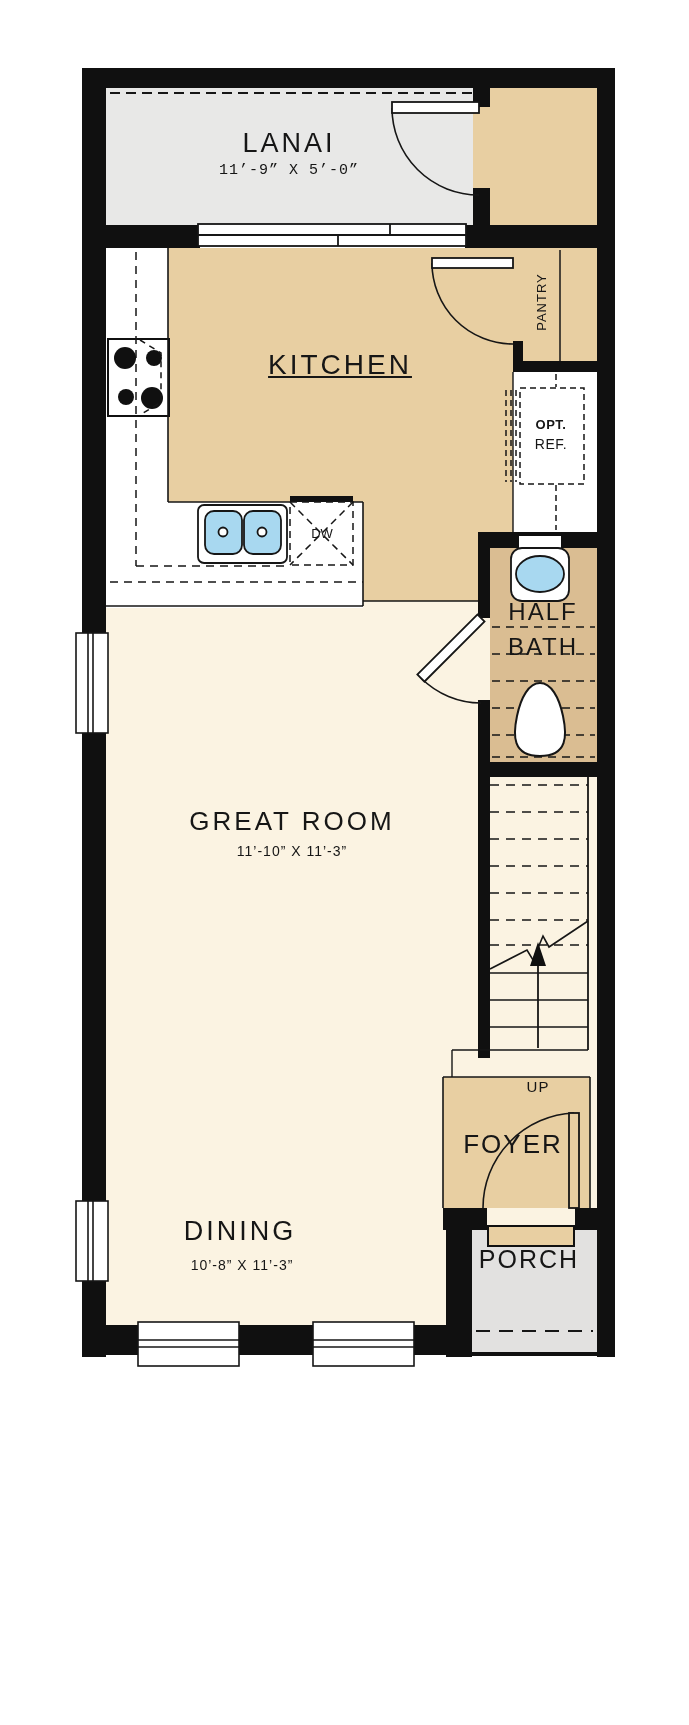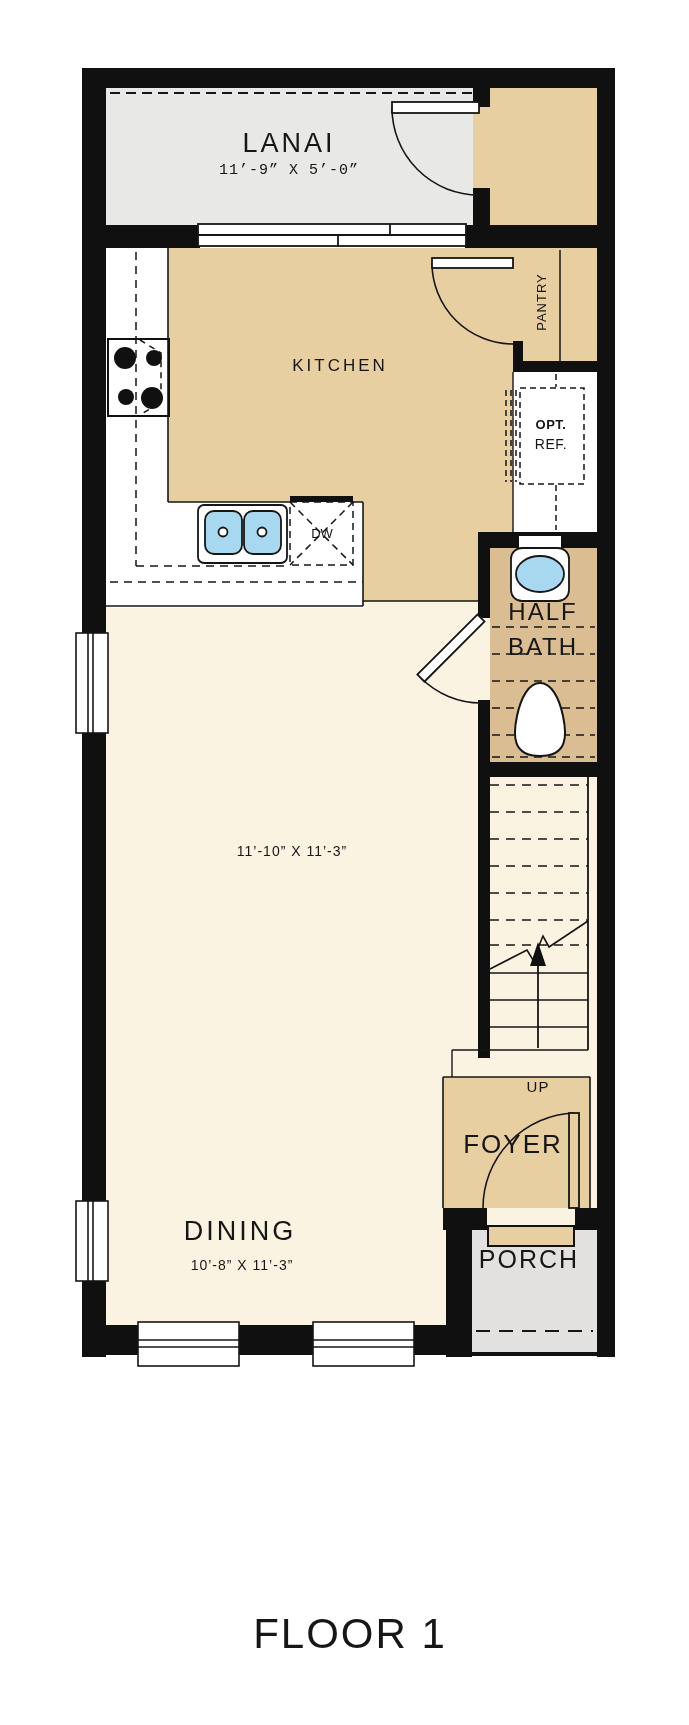--- a/index.html
+++ b/index.html
@@ -206,38 +206,38 @@
         <rect x="313" y="1322" width="101" height="44" fill="#ffffff"></rect>
         <line x1="313" y1="1340" x2="414" y2="1340"></line>
         <line x1="313" y1="1347" x2="414" y2="1347"></line>
       </g>
     </g>
   </svg>
 
   <div class="lbl" style="left:289px;top:143px;font-size:27px;letter-spacing:3px;text-align:center;">LANAI</div>
   <div class="lbl" style="left:289px;top:170px;font-size:15px;letter-spacing:1px;font-family:Liberation Mono, monospace;">11’-9” X 5’-0”</div>
 
-  <div class="lbl" style="left:340px;top:365px;font-size:17px;letter-spacing:3px;">KITCHEN</div>
+  <div class="lbl" style="left:340px;top:365px;font-size:28px;letter-spacing:3px;text-decoration:underline;">KITCHEN</div>
 
   <div class="lbl vert" style="left:541px;top:302px;font-size:13px;letter-spacing:1px;">PANTRY</div>
 
   <div class="lbl" style="left:551px;top:424px;font-size:13px;letter-spacing:0.5px;font-weight:bold;">OPT.</div>
   <div class="lbl" style="left:551px;top:444px;font-size:14px;letter-spacing:0.5px;">REF.</div>
 
   <div class="lbl" style="left:543px;top:612px;font-size:24px;letter-spacing:2px;">HALF</div>
   <div class="lbl" style="left:543px;top:647px;font-size:24px;letter-spacing:2px;">BATH</div>
 
+  <div class="lbl" style="left:292px;top:821px;font-size:26px;letter-spacing:3px;">GREAT ROOM</div>
   <div class="lbl" style="left:292px;top:851px;font-size:14px;letter-spacing:1px;">11’-10” X 11’-3”</div>
 
   <div class="lbl" style="left:240px;top:1231px;font-size:27px;letter-spacing:3px;">DINING</div>
   <div class="lbl" style="left:242px;top:1265px;font-size:14px;letter-spacing:1px;">10’-8” X 11’-3”</div>
 
   <div class="lbl" style="left:538px;top:1066px;font-size:15px;letter-spacing:1px;margin-top:20px;">UP</div>
 
   <div class="lbl" style="left:322px;top:533px;font-size:13px;">DW</div>
 
   <div class="lbl" style="left:513px;top:1144px;font-size:26px;letter-spacing:2px;">FOYER</div>
 
   <div class="lbl" style="left:529px;top:1259px;font-size:25px;letter-spacing:2px;">PORCH</div>
 
-  <div class="lbl" style="left:350px;top:1634px;font-size:42px;letter-spacing:2px;">FLOOR 1</div>
 
 </div>
 
 </body></html>

